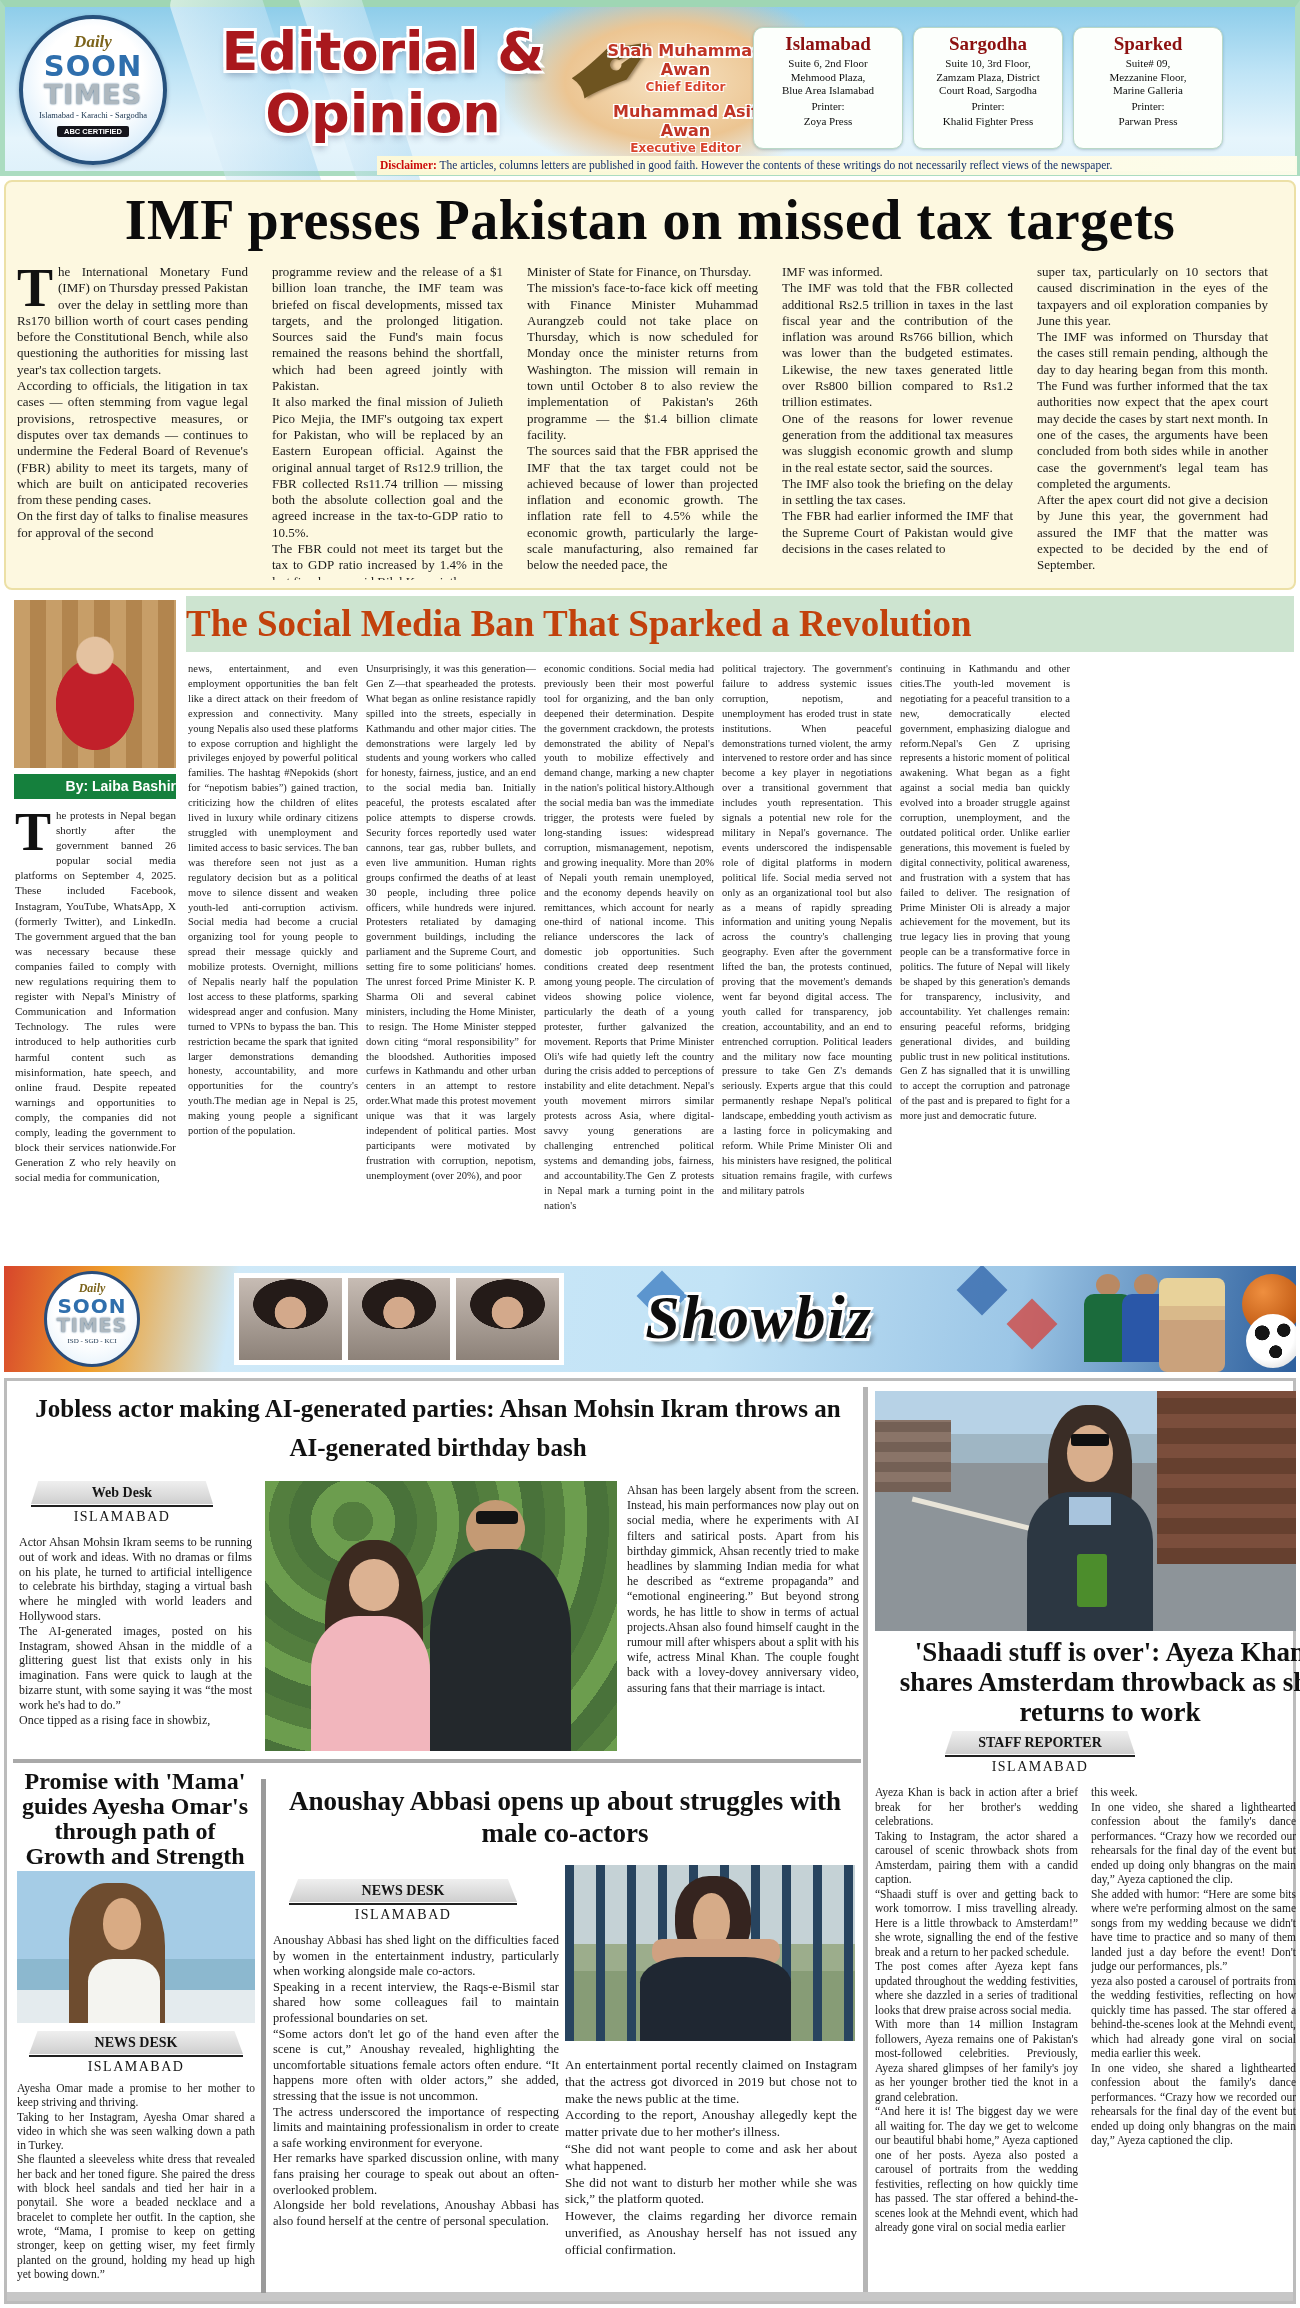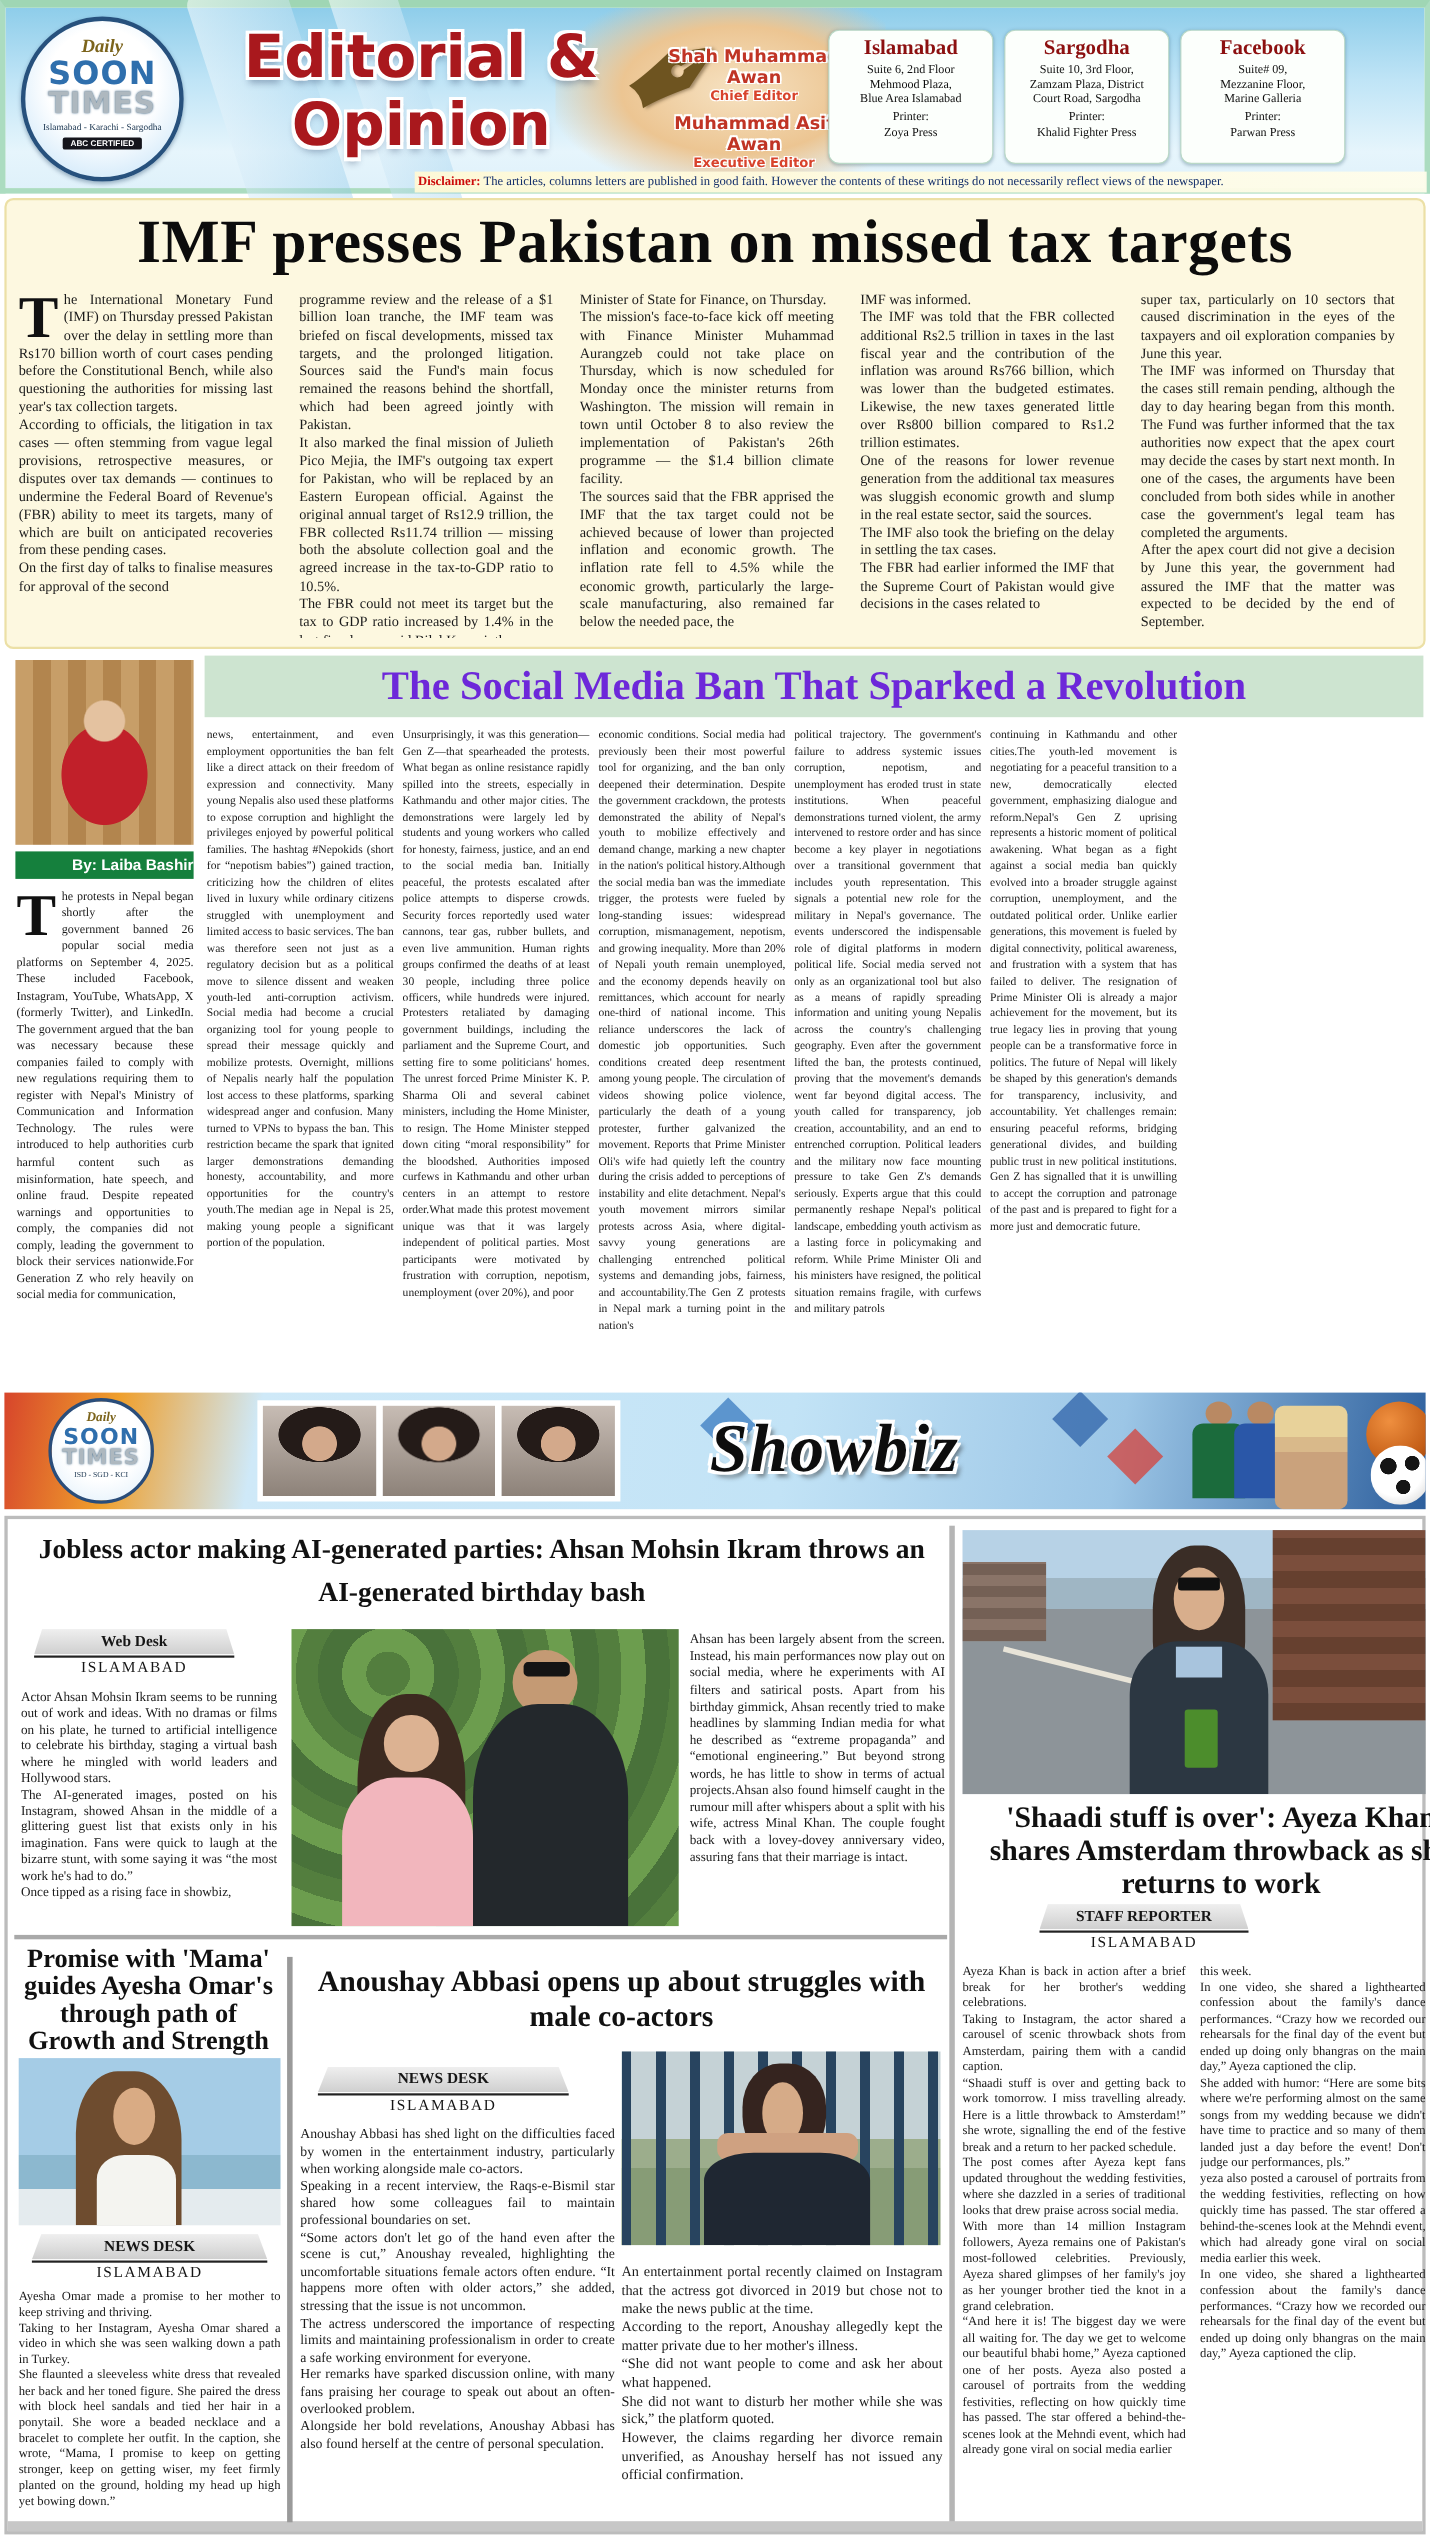--- a/index.html
+++ b/index.html
@@ -53,21 +53,21 @@
   
   .imf-panel{left:4px;top:180px;width:1292px;height:410px;box-sizing:border-box;
     background:#fdf8e0;border:2px solid #ece0a6;border-radius:8px;}
   .imf-headline{left:0;top:6px;width:100%;text-align:center;font-weight:bold;font-size:56px;
     letter-spacing:.5px;color:#0c0c0c;}
   .imf-col{top:82px;width:231px;height:316px;font-size:13px;line-height:16.3px;}
   .dropcap{float:left;font-size:54px;line-height:44px;font-weight:bold;padding:2px 5px 0 0;color:#111;}
 
   
   .soc-band{left:186px;top:596px;width:1108px;height:56px;background:#cde4d0;
-    text-align:center;font-weight:bold;font-size:37px;line-height:56px;color:#6d28d9;}
+    font-weight:bold;font-size:37px;line-height:56px;color:#c2410c;}
   .author-photo{left:14px;top:600px;width:162px;height:168px;
     background:
       radial-gradient(circle at 50% 33%, #e4c2a0 0 13%, rgba(0,0,0,0) 14%),
       radial-gradient(ellipse 46% 52% at 50% 62%, #c1202a 0 52%, rgba(0,0,0,0) 53%),
       repeating-linear-gradient(90deg,#c79e68 0 16px,#b2854e 16px 32px);}
   .byline-bar{left:14px;top:774px;width:162px;height:25px;background:#15803d;color:#fff;
     font-family:"Liberation Sans",sans-serif;font-weight:bold;font-size:14px;text-align:right;line-height:25px;}
   .soc-col1{left:15px;top:808px;width:161px;height:452px;font-size:11px;line-height:15.1px;}
   .soc-col{top:662px;width:170px;height:598px;font-size:10.5px;line-height:14.9px;}
 
@@ -178,21 +178,21 @@
     </div>
     <div class="abs office" style="left:908px;">
       <div class="office-city">Sargodha</div>
       <div class="office-addr pre">Suite 10, 3rd Floor,
 Zamzam Plaza, District
 Court Road, Sargodha</div>
       <div class="office-printer">Printer:</div>
       <div class="office-printer">Khalid Fighter Press</div>
     </div>
     <div class="abs office" style="left:1068px;">
-      <div class="office-city">Facebook</div>
+      <div class="office-city">Sparked</div>
       <div class="office-addr pre">Suite# 09,
 Mezzanine Floor,
 Marine Galleria</div>
       <div class="office-printer">Printer:</div>
       <div class="office-printer">Parwan Press</div>
     </div>
 
     <div class="abs disclaimer"><span class="disc-label">Disclaimer:</span><span> The articles, columns letters are published in good faith. However the  contents of these writings do not necessarily reflect views of the newspaper.</span></div>
   </div>
 

